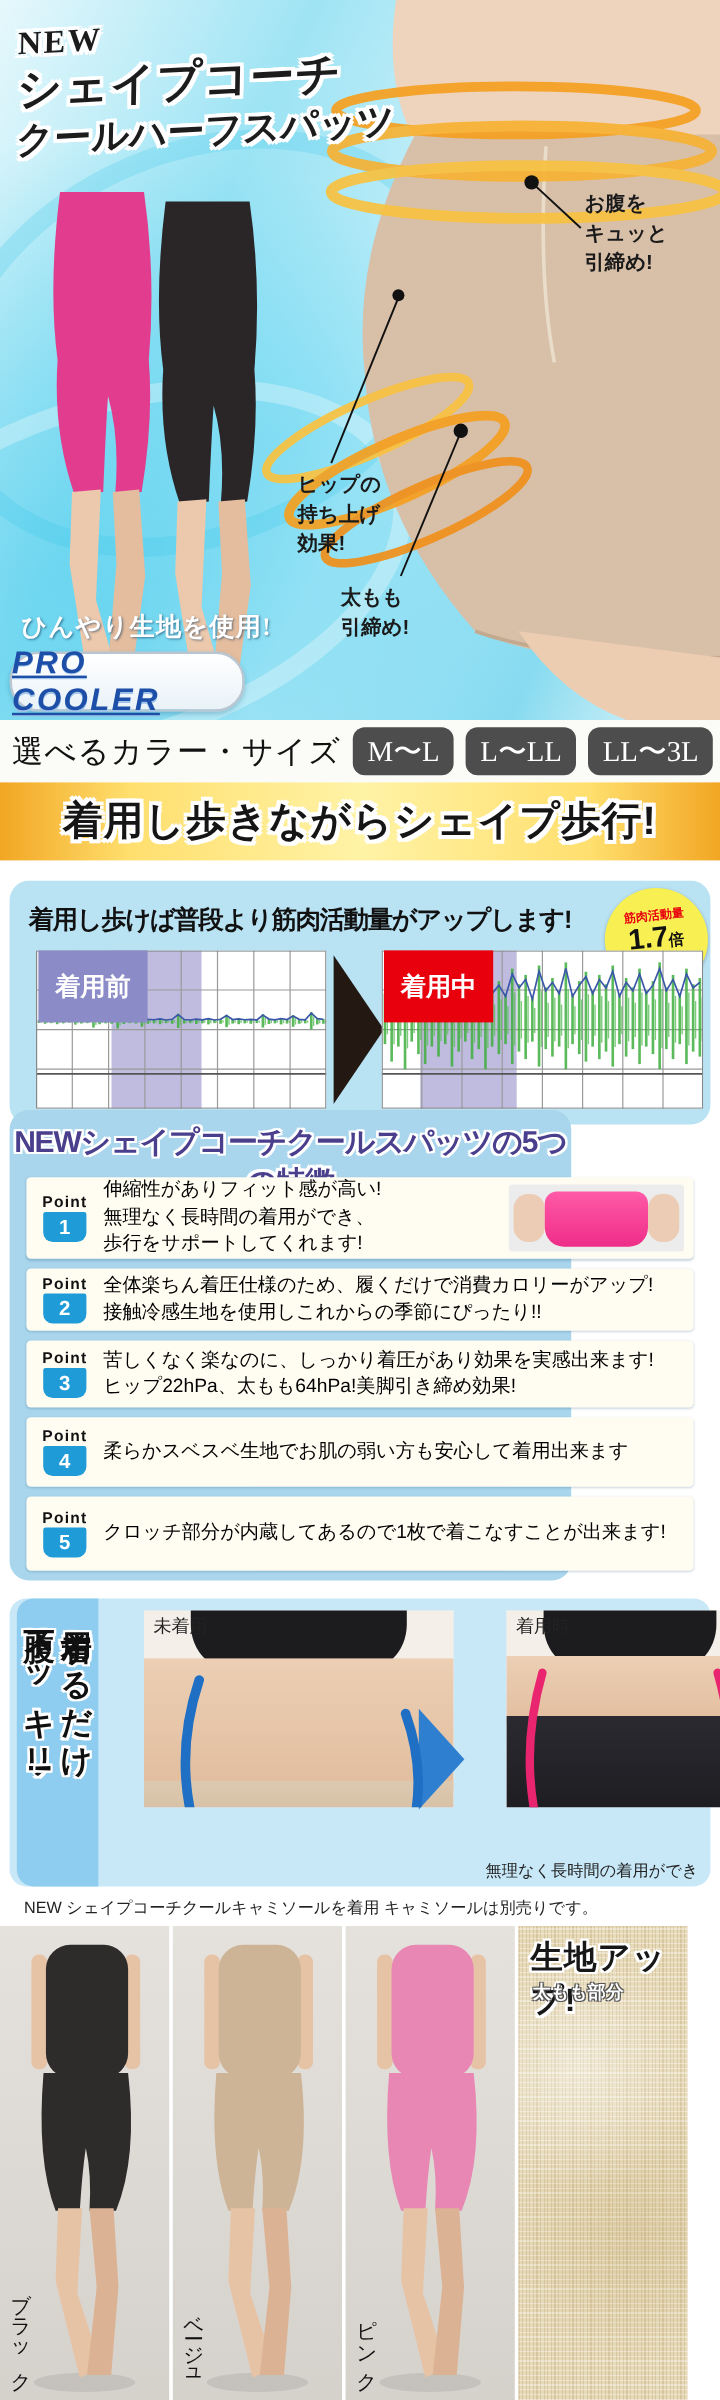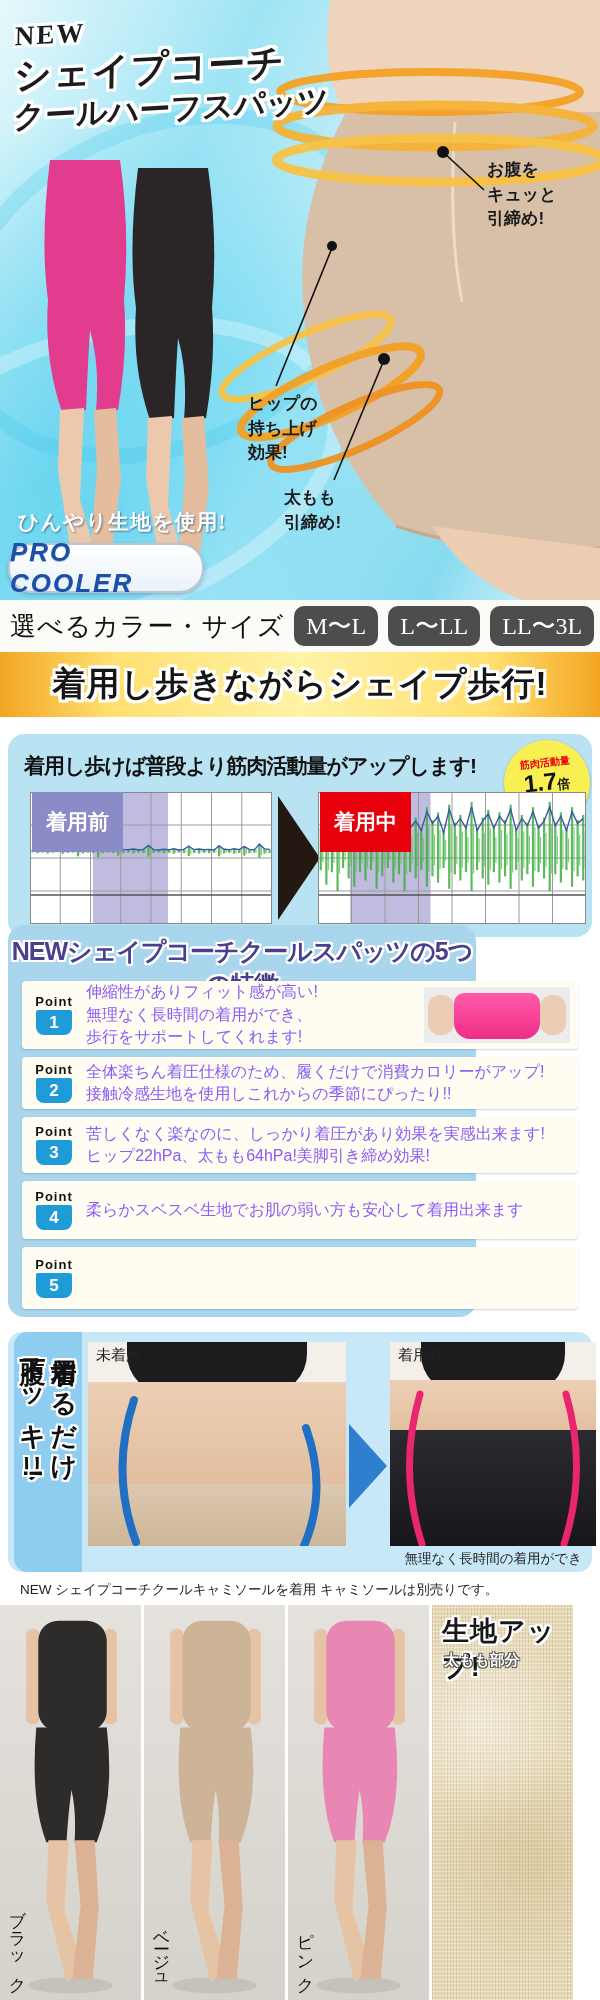--- a/index.html
+++ b/index.html
@@ -25,21 +25,21 @@
   .callout{position:absolute;font-size:17px;line-height:1.45;color:#1a1a1a;font-weight:bold;}
   .co-belly{left:487px;top:158px;}
   .co-hip{left:248px;top:392px;}
   .co-thigh{left:284px;top:486px;}
   .cool-label{position:absolute;left:18px;top:508px;font-family:"Liberation Serif","DejaVu Serif",serif;
     font-weight:bold;font-size:21px;color:#fff;text-shadow:1px 1px 2px rgba(0,40,80,.55);letter-spacing:1px;}
   .pro-pill{position:absolute;left:8px;top:543px;width:192px;height:46px;background:linear-gradient(#ffffff,#e9f2f8);
     border:2px solid #b9c6d2;border-radius:24px;display:flex;align-items:center;justify-content:center;
     box-shadow:0 2px 4px rgba(0,60,100,.25);}
   .pro-pill span{font-weight:bold;font-style:italic;font-size:26px;letter-spacing:2px;color:#1d4fa8;
-    text-shadow:0 1px 0 #9fc3e8;}
+    text-shadow:0 1px 0 #9fc3e8;text-decoration:underline;}
   
   .size-bar{top:600px;height:52px;background:#fbfbf8;display:flex;align-items:center;padding-left:10px;box-sizing:border-box;}
   .size-label{font-family:"Liberation Serif","DejaVu Serif",serif;font-size:26px;color:#111;letter-spacing:1px;}
   .size-pill{margin-left:10px;background:#4d4d4d;color:#fff;border-radius:10px;padding:4px 12px;
     font-family:"Liberation Serif","DejaVu Serif",serif;font-size:24px;}
   
   .banner{top:652px;height:65px;display:flex;align-items:center;justify-content:center;
     background:linear-gradient(90deg,#f2a623 0%,#ffdf6e 18%,#fff3a6 50%,#ffdf6e 82%,#f2a623 100%);}
   .banner span{font-size:33px;font-weight:bold;color:#151515;letter-spacing:1px;
     text-shadow:-3px -3px 0 #fff,3px -3px 0 #fff,-3px 3px 0 #fff,3px 3px 0 #fff,0 -3px 0 #fff,0 3px 0 #fff,-3px 0 0 #fff,3px 0 0 #fff;}
@@ -65,38 +65,38 @@
   
   .features{top:925px;left:8px;width:468px;height:392px;background:#a9d6ec;border-radius:16px;}
   .f-header{position:absolute;top:10px;left:0;width:100%;text-align:center;font-size:25px;font-weight:bold;color:#4a3f8c;letter-spacing:-1px;
     text-shadow:-2px -2px 0 #fff,2px -2px 0 #fff,-2px 2px 0 #fff,2px 2px 0 #fff,0 -2px 0 #fff,0 2px 0 #fff,-2px 0 0 #fff,2px 0 0 #fff;}
   .card{position:absolute;left:14px;width:556px;background:#fffdf2;border-radius:4px;display:flex;align-items:center;
     box-shadow:0 1px 2px rgba(0,60,100,.2);box-sizing:border-box;padding:6px 8px;}
   .pbadge{width:48px;flex:0 0 48px;text-align:center;margin-right:8px;}
   .pbadge .pword{font-size:13px;font-weight:bold;color:#111;letter-spacing:1px;line-height:1;}
   .pbadge .pnum{margin:2px auto 0;width:36px;height:25px;background:#1f9cd8;color:#fff;font-weight:bold;font-size:17px;
     display:flex;align-items:center;justify-content:center;border-radius:2px 2px 8px 8px;}
-  .ptext{font-size:16px;line-height:1.4;color:#8b5cf6;}
+  .ptext{font-size:16px;line-height:1.4;color:#000000;}
   .c1{top:56px;height:68px;}
   .c2{top:132px;height:52px;}
   .c3{top:192px;height:56px;}
   .c4{top:256px;height:58px;}
   .c5{top:322px;height:62px;}
   .c1img{position:absolute;right:8px;top:6px;width:146px;height:56px;background:#ececec;border-radius:3px;overflow:hidden;}
   .c1img .hands:before,.c1img .hands:after{content:"";position:absolute;top:8px;width:26px;height:40px;border-radius:12px;background:#ecccb4;}
   .c1img .hands:before{left:4px;} .c1img .hands:after{right:4px;}
   .c1img .spats{position:absolute;left:30px;top:6px;width:86px;height:46px;border-radius:10px 10px 16px 16px;
     background:linear-gradient(#ff5aa8,#ee2d88);}
   
   .ba-panel{top:1332px;left:8px;width:584px;height:240px;background:#c8e8f8;border-radius:14px;}
   .ba-strip{position:absolute;left:6px;top:0;width:68px;height:240px;background:#8fcdf0;border-radius:14px 0 0 14px;
     display:flex;align-items:flex-start;justify-content:center;padding-top:6px;box-sizing:border-box;}
   .ba-vtext{writing-mode:vertical-rl;font-size:26px;font-weight:bold;color:#101010;line-height:1.2;letter-spacing:2px;
     text-shadow:-2px -2px 0 #fff,2px -2px 0 #fff,-2px 2px 0 #fff,2px 2px 0 #fff,0 -2px 0 #fff,0 2px 0 #fff,-2px 0 0 #fff,2px 0 0 #fff;}
-  .ba-photo{position:absolute;top:10px;height:204px;background:#f4efe9;overflow:hidden;}
+  .ba-photo{position:absolute;top:10px;height:164px;background:#f4efe9;overflow:hidden;margin-left:32px;}
   .ba-before{left:80px;width:258px;}
   .ba-after{left:382px;width:206px;}
   .ba-label{position:absolute;left:8px;top:4px;font-size:15px;color:#222;z-index:4;}
   .ba-bra{position:absolute;left:15%;top:-6px;width:70%;height:58px;background:#1c1c1e;border-radius:0 0 40px 40px;}
   .ba-skin{position:absolute;left:0;top:40px;width:100%;height:110px;background:linear-gradient(#eccfb4,#e2bd9e);}
   .ba-shorts-beige{position:absolute;left:0;top:142px;width:100%;height:62px;background:linear-gradient(#ddc9b0,#cdb698);}
   .ba-skin2{position:absolute;left:0;top:38px;width:100%;height:58px;background:linear-gradient(#eccfb4,#e2bd9e);}
   .ba-shapewear{position:absolute;left:0;top:88px;width:100%;height:116px;background:linear-gradient(#2a2a30,#17171b);}
   .ba-arcs{position:absolute;left:0;top:0;z-index:3;}
   .ba-arrow{position:absolute;left:341px;top:92px;width:0;height:0;
@@ -484,20 +484,21 @@
         <div class="pnum">4</div>
       </div>
       <div class="ptext prel">柔らかスベスベ生地でお肌の弱い方も安心して着用出来ます</div>
     </div>
 
     <div class="card c5">
       <div class="pbadge">
         <div class="pword">Point</div>
         <div class="pnum">5</div>
       </div>
+      <div class="ptext prel">クロッチ部分が内蔵してあるので1枚で着こなすことが出来ます!</div>
     </div>
   </section>
 
   <section class="ba-panel">
     <div class="ba-strip">
       <div class="ba-vtext prel">着用するだけ
 下腹スッキリ!</div>
     </div>
     <div class="ba-photo ba-before">
       <span class="ba-label">未着用</span>

